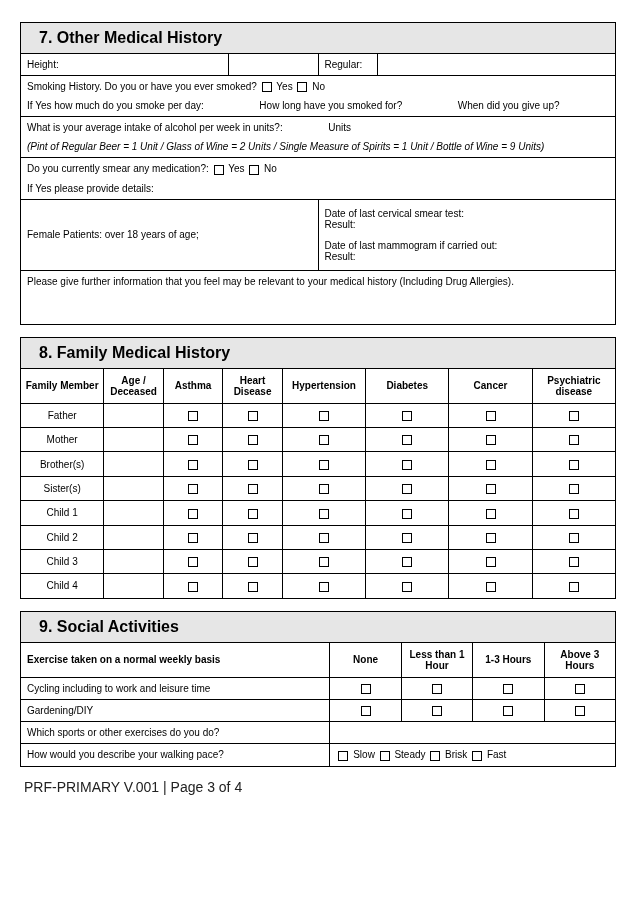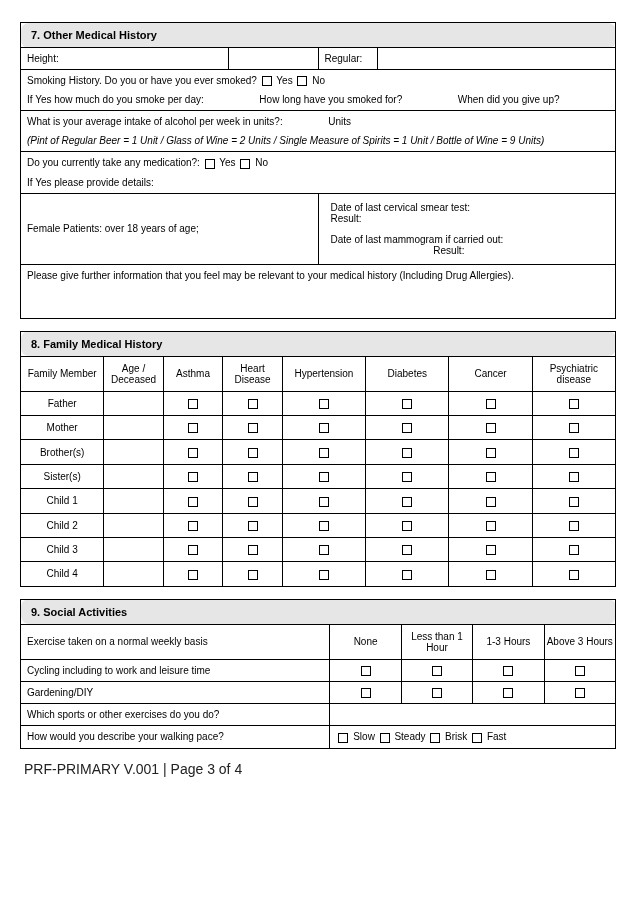--- a/index.html
+++ b/index.html
@@ -20,37 +20,36 @@
   td, th {
     border: 1px solid #000;
     padding: 5px 6px;
     vertical-align: middle;
     text-align: left;
     font-weight: normal;
   }
   .section-header {
     background: #e6e6e6;
     font-weight: bold;
-    font-size: 11px;
-    padding: 6px 10px;
-    border-radius: 8px;
+    font-size: 16px;
+    padding: 6px 18px;
   }
   .bold { font-weight: normal; }
   .italic { font-style: italic; }
   .center { text-align: center; }
   .cb {
     display: inline-block;
     width: 10px;
     height: 10px;
     border: 1px solid #000;
     vertical-align: middle;
     margin: 0 2px;
   }
   .grid-head td, .grid-head th {
-    font-weight: normal;
+    font-weight: bold;
     text-align: center;
     padding: 6px 2px;
   }
   .fam-row td { padding: 6px 4px; }
   .footer {
     font-size: 14px;
     color: #222;
     margin-top: 4px;
     padding-left: 4px;
   }
@@ -89,32 +88,32 @@
     <td colspan="4">
       <span>What is your average intake of alcohol per week in units?:</span>
       <span style="display:inline-block;width:40px"></span>
       <span>Units</span>
       <div style="height:8px"></div>
       <span class="italic">(Pint of Regular Beer =  1 Unit / Glass of Wine = 2 Units / Single Measure of Spirits =  1  Unit /  Bottle of Wine = 9 Units)</span>
     </td>
   </tr>
   <tr>
     <td colspan="4">
-      <span>Do you currently take any medication?:</span>
+      <span>Do you currently smear any medication?:</span>
       <span class="cb"></span>
       <span>Yes</span>
       <span class="cb"></span>
       <span>No</span>
       <div style="height:8px"></div>
       <span>If Yes please provide details:</span>
     </td>
   </tr>
   <tr>
     <td colspan="2">Female Patients: over 18 years of age;</td>
-    <td colspan="2" style="padding:8px 12px">
+    <td colspan="2" style="padding:8px 6px">
       <span>Date of last cervical smear test:</span>
       <span style="display:inline-block;width:130px"></span>
       <span>Result:</span>
       <div style="height:10px"></div>
       <span>Date of last mammogram if carried out:</span>
       <span style="display:inline-block;width:100px"></span>
       <span>Result:</span>
     </td>
   </tr>
   <tr>

